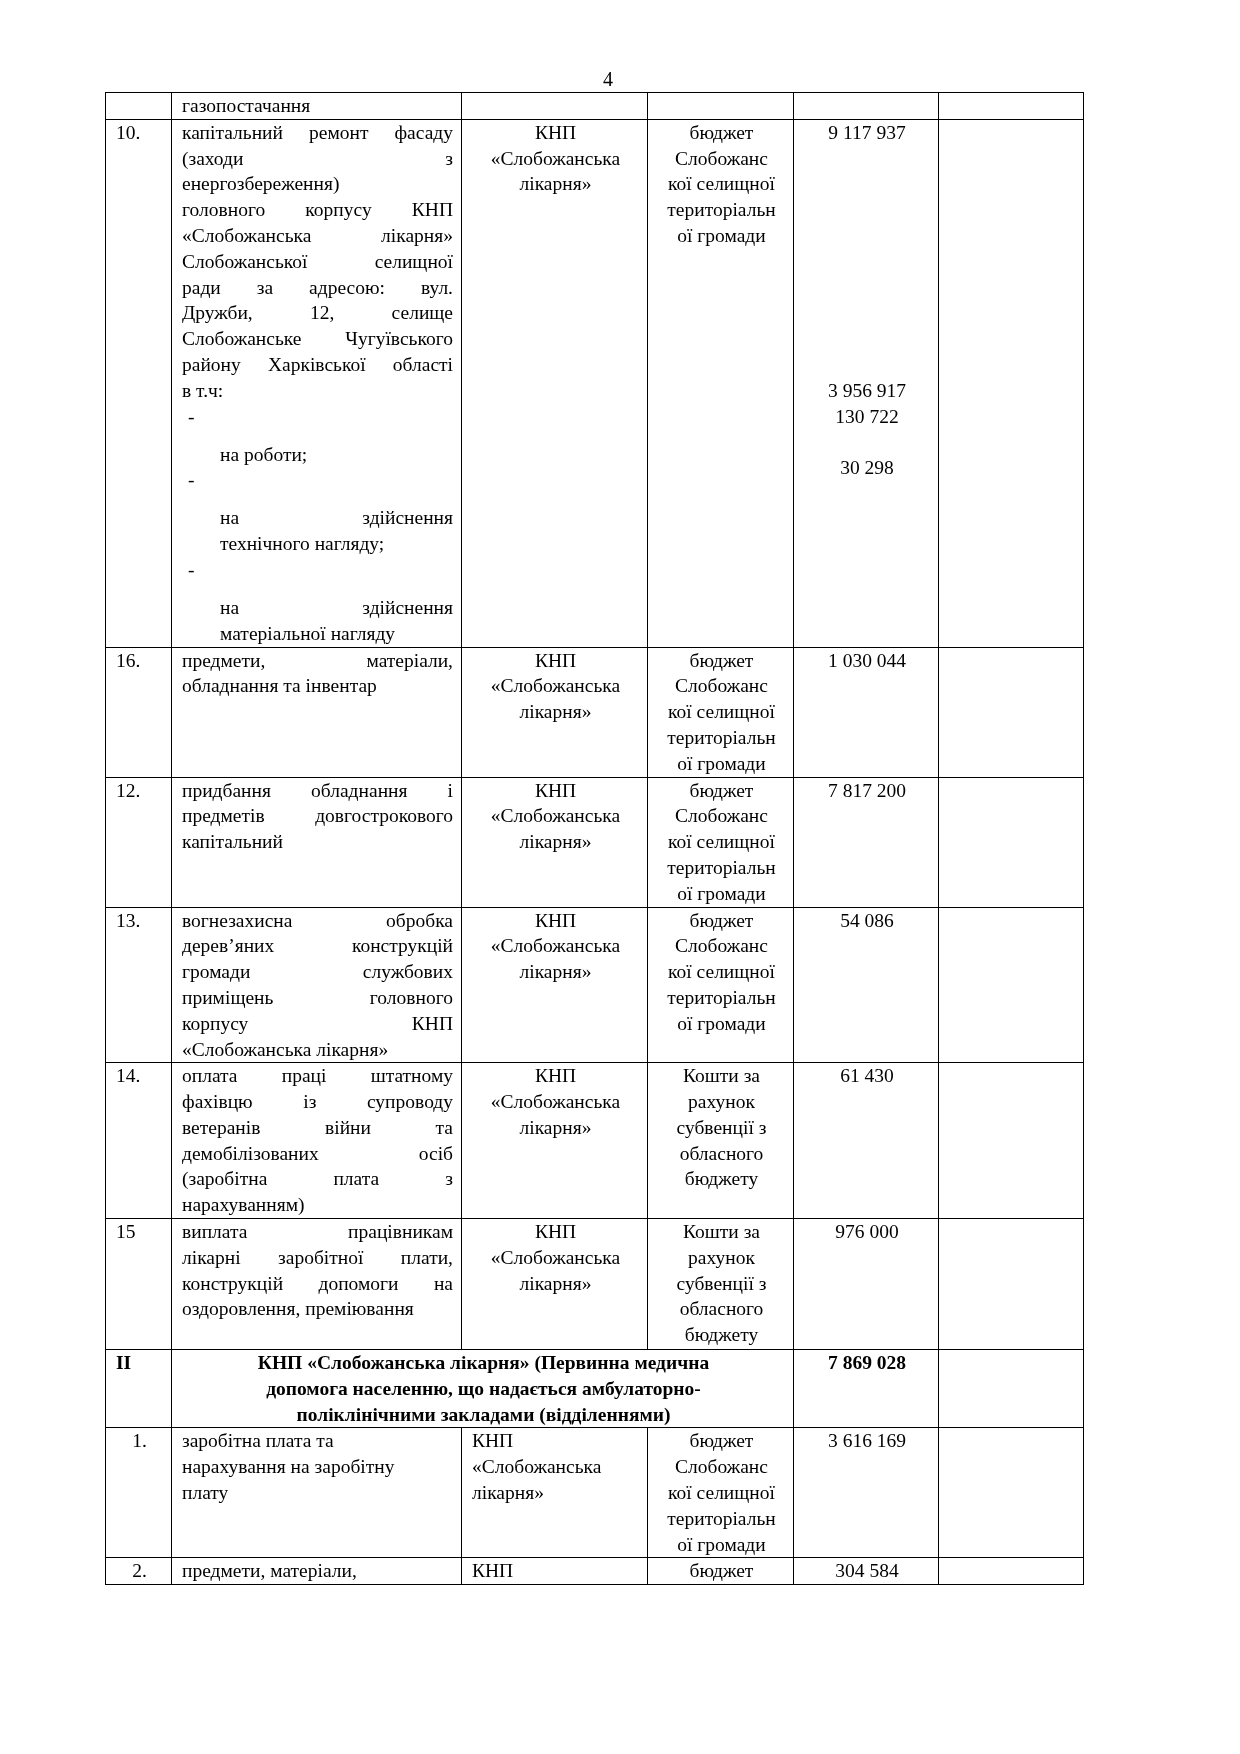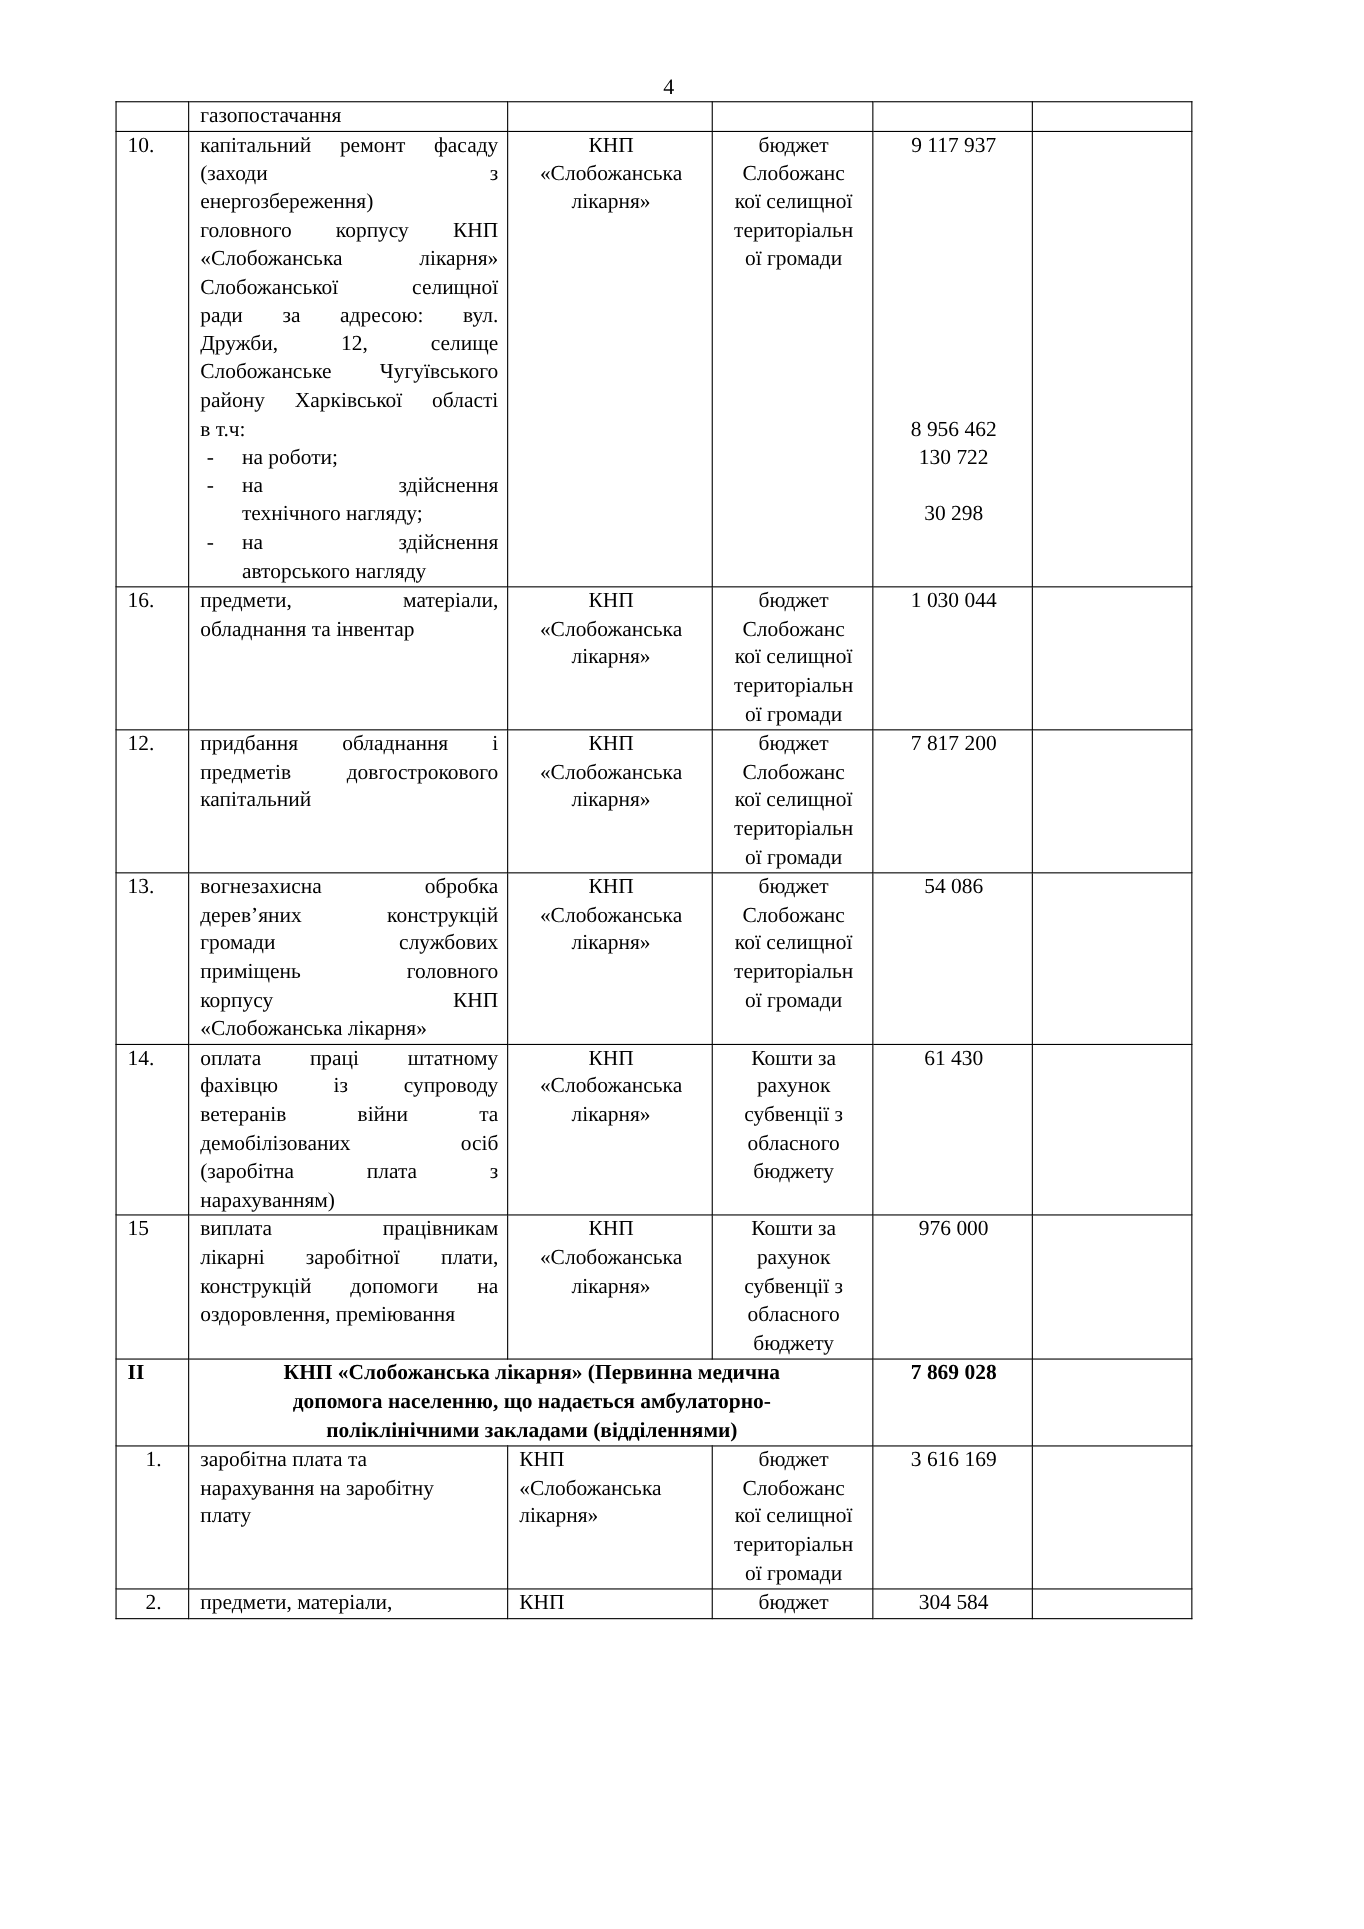--- a/index.html
+++ b/index.html
@@ -15,21 +15,21 @@
   td.num { padding-left: 10px; }
   td.desc { text-align: justify; padding-left: 10px; padding-right: 8px; }
   td.desc.left { text-align: left; }
   td.center { text-align: center; padding-left: 4px; padding-right: 4px; }
   td.exec-left { text-align: left; padding-left: 10px; }
   .line { display: block; }
   .jl { display: block; text-align: justify; text-align-last: justify; }
   .ll { display: block; text-align: left; }
   .sub { display: flex; }
   .sub .dash { width: 38px; flex: none; padding-left: 6px; box-sizing: border-box; }
-  .sub .txt { flex: 1; }
+  .sub .txt { flex: 1; margin-top: 38px; }
   .bold { font-weight: bold; }
   .section-title { text-align: center; font-weight: bold; }
   .spacer { display: block; height: 25.8px; }
 </style>
 </head>
 <body>
 
 <div class="page-number">4</div>
 
 <table class="budget">
@@ -78,21 +78,21 @@
           <span class="dash">-</span>
           <span class="txt">
             <span class="jl">на здійснення</span>
             <span class="ll">технічного нагляду;</span>
           </span>
         </div>
         <div class="sub">
           <span class="dash">-</span>
           <span class="txt">
             <span class="jl">на здійснення</span>
-            <span class="ll">авторського нагляду</span>
+            <span class="ll">матеріальної нагляду</span>
           </span>
         </div>
       </td>
       <td class="center">
         <span class="line">КНП</span>
         <span class="line">«Слобожанська</span>
         <span class="line">лікарня»</span>
       </td>
       <td class="center">
         <span class="line">бюджет</span>
@@ -105,21 +105,21 @@
         <span class="line">9 117 937</span>
         <span class="spacer"></span>
           <span class="spacer"></span>
           <span class="spacer"></span>
           <span class="spacer"></span>
         <span class="spacer"></span>
           <span class="spacer"></span>
           <span class="spacer"></span>
           <span class="spacer"></span>
           <span class="spacer"></span>
-        <span class="line">8 956 462</span>
+        <span class="line">3 956 917</span>
         <span class="line">130 722</span>
         <span class="spacer"></span>
         <span class="line">30 298</span>
       </td>
       <td></td>
     </tr>
 
     <tr style="height:128px">
       <td class="num">16.</td>
       <td class="desc">

